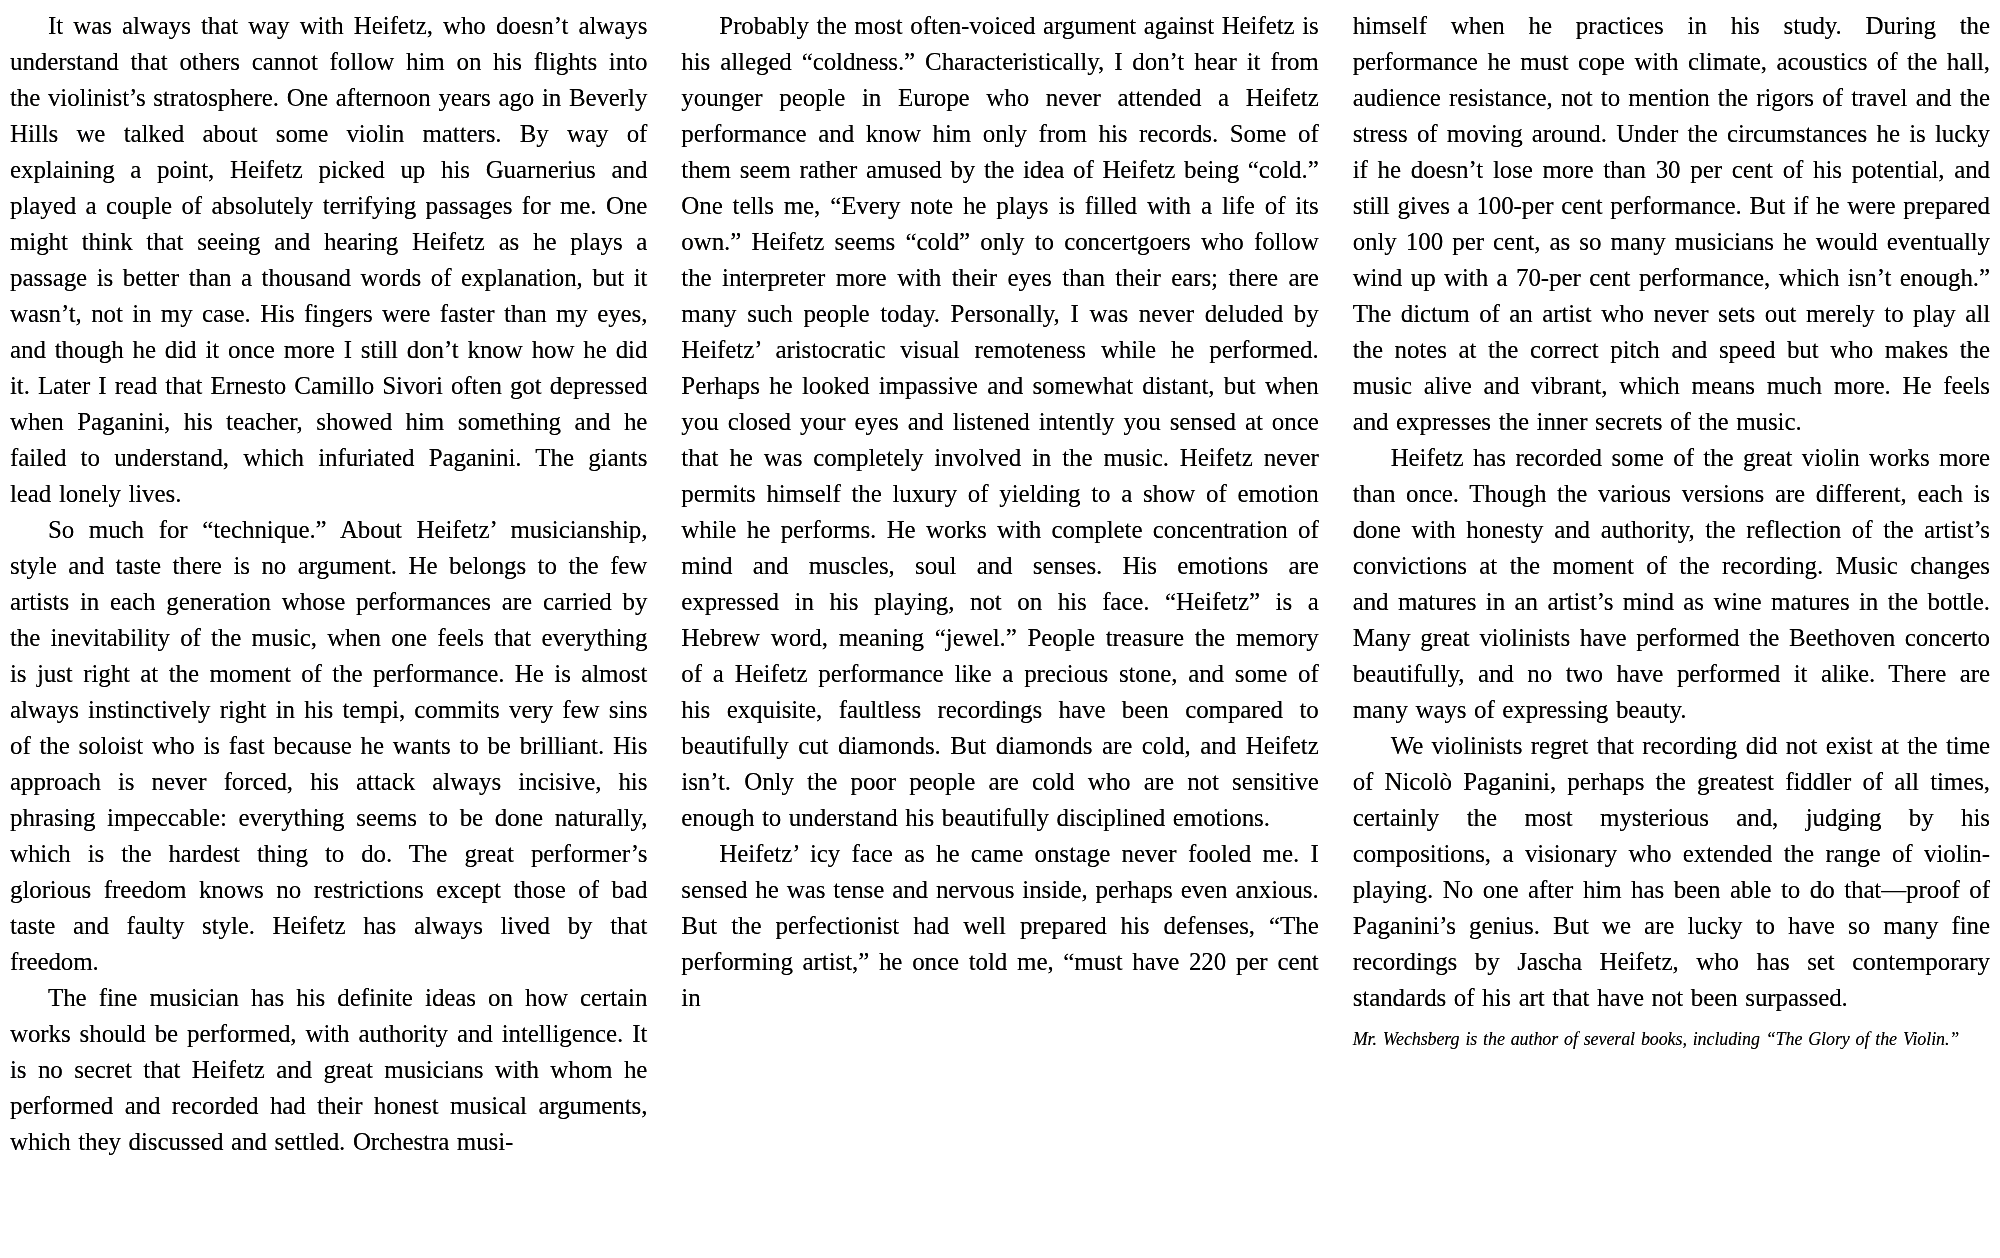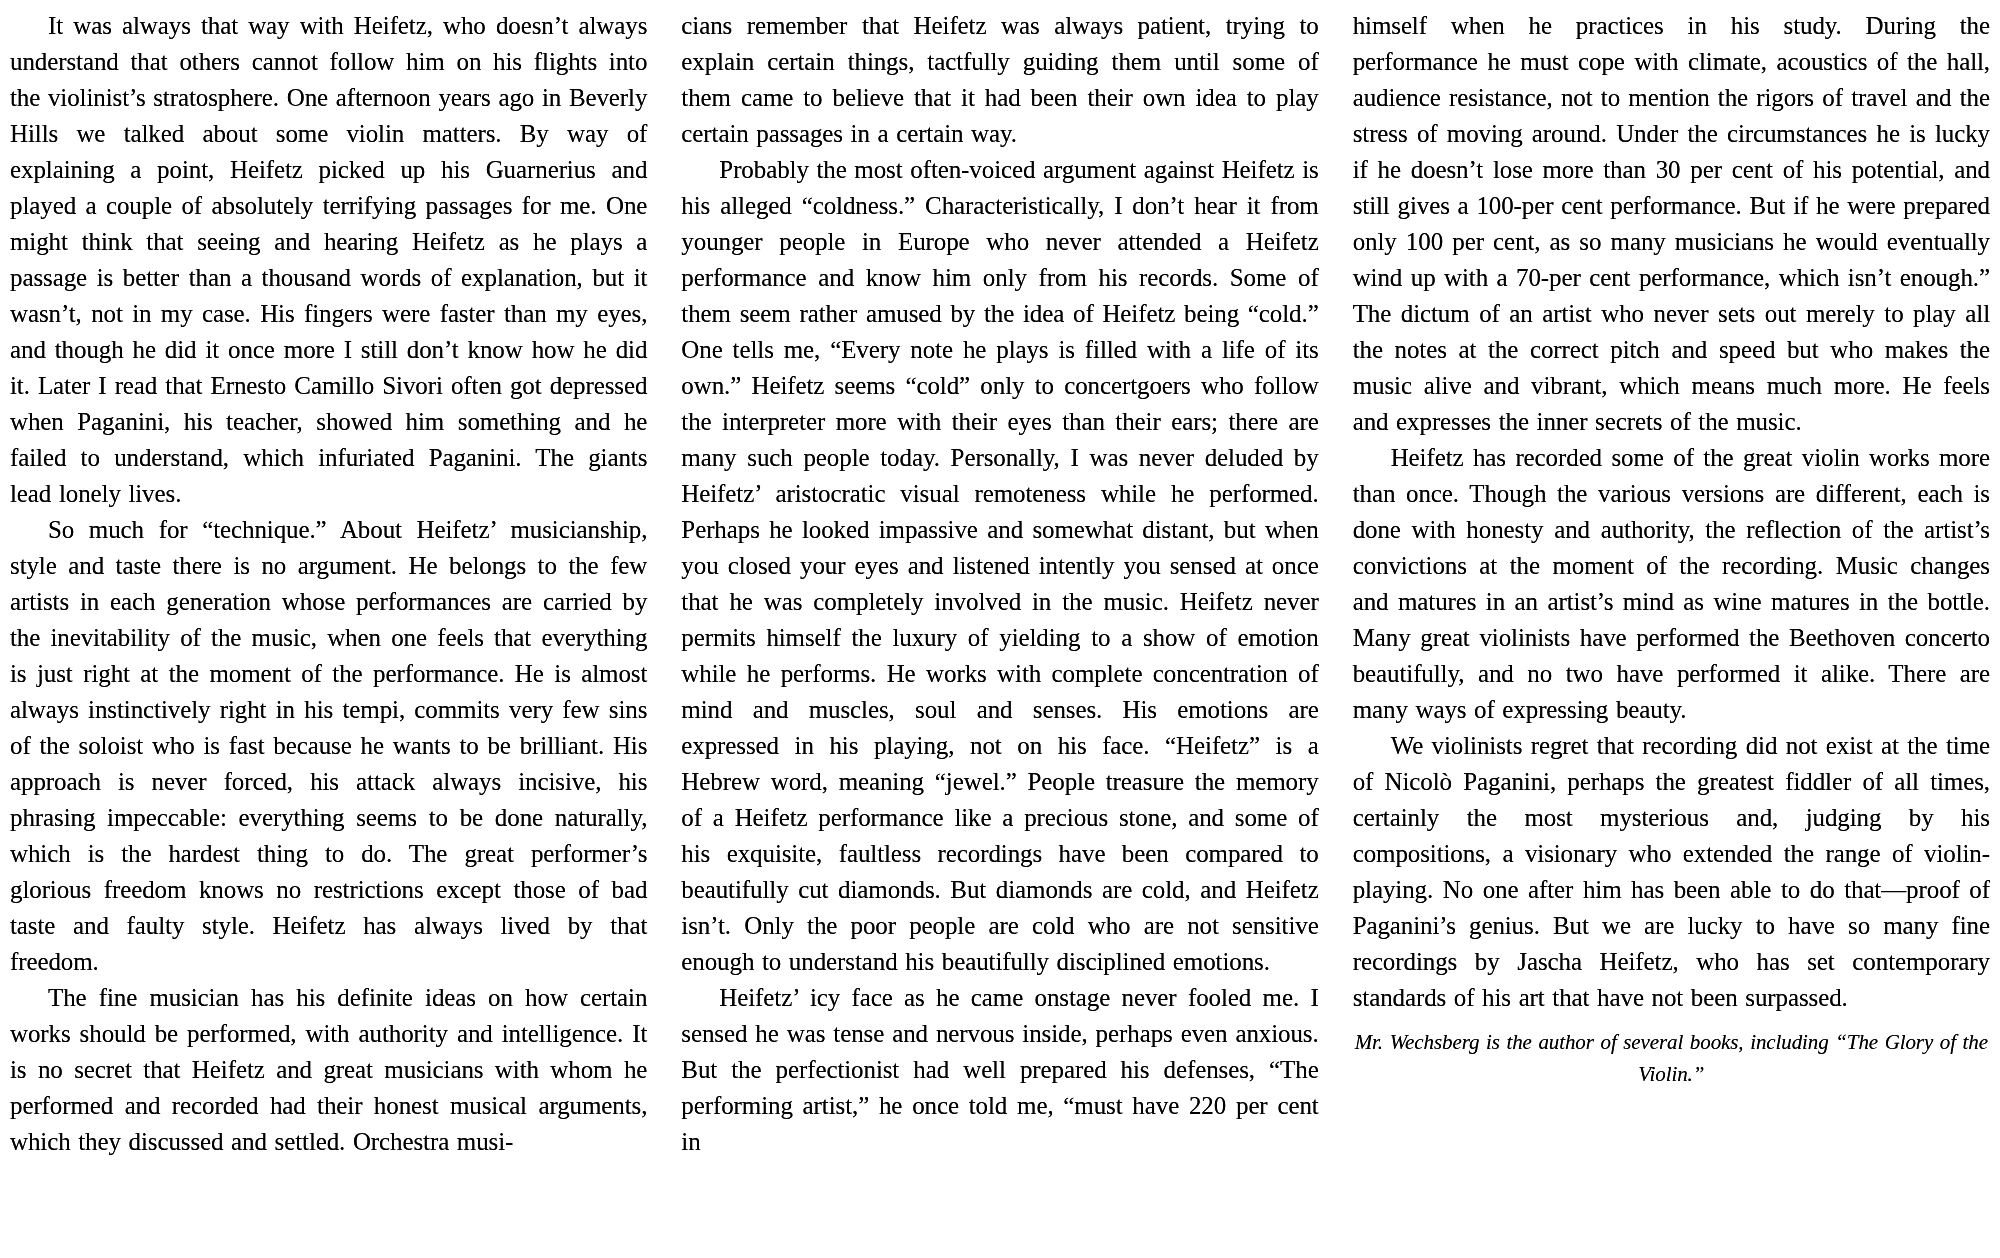--- a/index.html
+++ b/index.html
@@ -30,40 +30,39 @@
   }
   .para {
     margin: 0;
     text-indent: 38px;
   }
   .para.no-indent {
     text-indent: 0;
   }
   .byline {
     margin: 10px 0 0 0;
-    text-align: center;
+    text-align: left;
     font-style: italic;
-    font-size: 21px;
-    line-height: 32px;
+    font-size: 18px;
+    line-height: 26px;
     text-indent: 0;
   }
 </style>
 </head>
 <body>
 
 <div class="page">
 
   <div class="col">
     <p class="para">It was always that way with Heifetz, who doesn’t always understand that others cannot follow him on his flights into the violinist’s stratosphere. One afternoon years ago in Beverly Hills we talked about some violin matters. By way of explaining a point, Heifetz picked up his Guarnerius and played a couple of absolutely terrifying passages for me. One might think that seeing and hearing Heifetz as he plays a passage is better than a thousand words of explanation, but it wasn’t, not in my case. His fingers were faster than my eyes, and though he did it once more I still don’t know how he did it. Later I read that Ernesto Camillo Sivori often got depressed when Paganini, his teacher, showed him something and he failed to understand, which infuriated Paganini. The giants lead lonely lives.</p>
     <p class="para">So much for “technique.” About Heifetz’ musicianship, style and taste there is no argument. He belongs to the few artists in each generation whose performances are carried by the inevitability of the music, when one feels that everything is just right at the moment of the performance. He is almost always instinctively right in his tempi, commits very few sins of the soloist who is fast because he wants to be brilliant. His approach is never forced, his attack always incisive, his phrasing impeccable: everything seems to be done naturally, which is the hardest thing to do. The great performer’s glorious freedom knows no restrictions except those of bad taste and faulty style. Heifetz has always lived by that freedom.</p>
     <p class="para">The fine musician has his definite ideas on how certain works should be performed, with authority and intelligence. It is no secret that Heifetz and great musicians with whom he performed and recorded had their honest musical arguments, which they discussed and settled. Orchestra musi-</p>
   </div>
 
   <div class="col">
-    <p class="para no-indent">cians remember that Heifetz was always patient, trying to explain certain things, tactfully guiding them until some of them came to believe that it had been their own idea to play certain passages in a certain way.</p>
     <p class="para">Probably the most often-voiced argument against Heifetz is his alleged “coldness.” Characteristically, I don’t hear it from younger people in Europe who never attended a Heifetz performance and know him only from his records. Some of them seem rather amused by the idea of Heifetz being “cold.” One tells me, “Every note he plays is filled with a life of its own.” Heifetz seems “cold” only to concertgoers who follow the interpreter more with their eyes than their ears; there are many such people today. Personally, I was never deluded by Heifetz’ aristocratic visual remoteness while he performed. Perhaps he looked impassive and somewhat distant, but when you closed your eyes and listened intently you sensed at once that he was completely involved in the music. Heifetz never permits himself the luxury of yielding to a show of emotion while he performs. He works with complete concentration of mind and muscles, soul and senses. His emotions are expressed in his playing, not on his face. “Heifetz” is a Hebrew word, meaning “jewel.” People treasure the memory of a Heifetz performance like a precious stone, and some of his exquisite, faultless recordings have been compared to beautifully cut diamonds. But diamonds are cold, and Heifetz isn’t. Only the poor people are cold who are not sensitive enough to understand his beautifully disciplined emotions.</p>
     <p class="para">Heifetz’ icy face as he came onstage never fooled me. I sensed he was tense and nervous inside, perhaps even anxious. But the perfectionist had well prepared his defenses, “The performing artist,” he once told me, “must have 220 per cent in</p>
   </div>
 
   <div class="col">
     <p class="para no-indent">himself when he practices in his study. During the performance he must cope with climate, acoustics of the hall, audience resistance, not to mention the rigors of travel and the stress of moving around. Under the circumstances he is lucky if he doesn’t lose more than 30 per cent of his potential, and still gives a 100-per cent performance. But if he were prepared only 100 per cent, as so many musicians he would eventually wind up with a 70-per cent performance, which isn’t enough.” The dictum of an artist who never sets out merely to play all the notes at the correct pitch and speed but who makes the music alive and vibrant, which means much more. He feels and expresses the inner secrets of the music.</p>
     <p class="para">Heifetz has recorded some of the great violin works more than once. Though the various versions are different, each is done with honesty and authority, the reflection of the artist’s convictions at the moment of the recording. Music changes and matures in an artist’s mind as wine matures in the bottle. Many great violinists have performed the Beethoven concerto beautifully, and no two have performed it alike. There are many ways of expressing beauty.</p>
     <p class="para">We violinists regret that recording did not exist at the time of Nicolò Paganini, perhaps the greatest fiddler of all times, certainly the most mysterious and, judging by his compositions, a visionary who extended the range of violin-playing. No one after him has been able to do that—proof of Paganini’s genius. But we are lucky to have so many fine recordings by Jascha Heifetz, who has set contemporary standards of his art that have not been surpassed.</p>
     <p class="byline">Mr. Wechsberg is the author of several books, including “The Glory of the Violin.”</p>
   </div>

